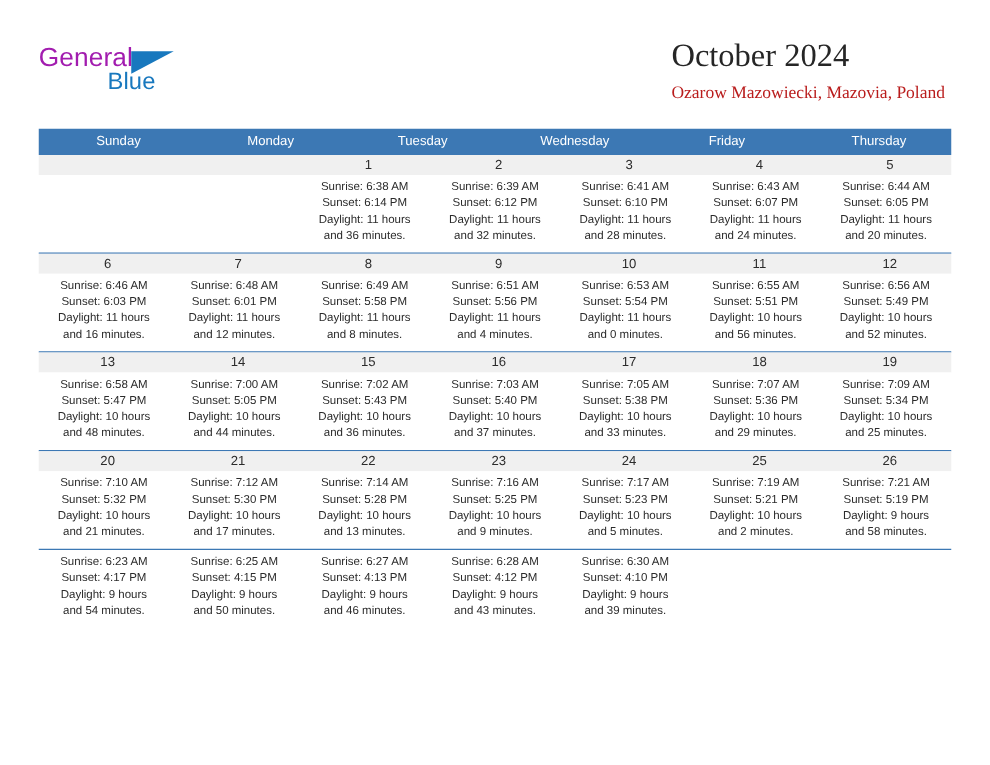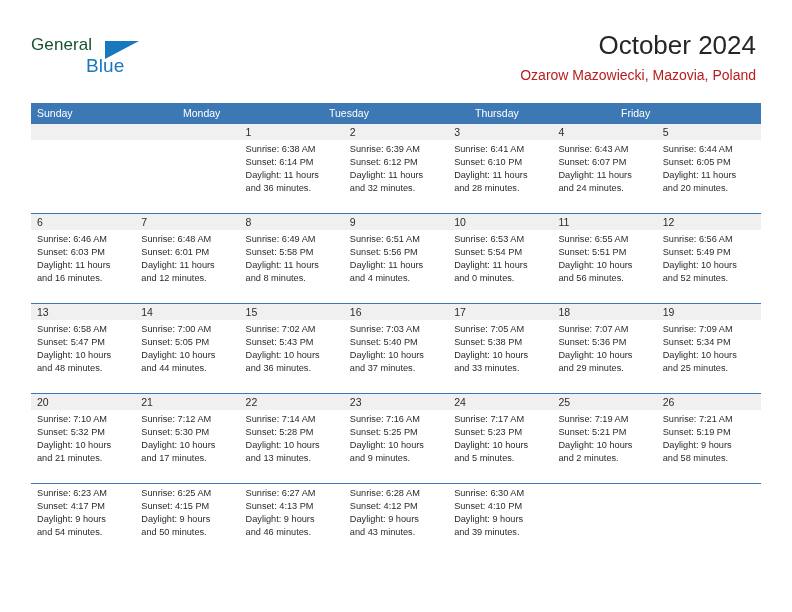--- a/index.html
+++ b/index.html
@@ -36,23 +36,23 @@
     position: absolute;
     left: 31px;
     top: 35px;
     width: 180px;
     height: 50px;
   }
   .brand-general {
     position: absolute;
     left: 0;
     top: 0;
-    font-size: 17px;
+    font-size: 21px;
     letter-spacing: 0.1px;
-    color: #14532d;
+    color: #a21caf;
     font-family: "Liberation Sans", sans-serif;
   }
   .brand-blue {
     position: absolute;
     left: 55px;
     top: 20px;
     font-size: 19px;
     letter-spacing: 0.1px;
     color: #1878be;
     font-family: "Liberation Sans", sans-serif;
@@ -64,21 +64,22 @@
     width: 0;
     height: 0;
     border-left: 34px solid #1878be;
     border-bottom: 18px solid transparent;
   }
 
   .title-block {
     position: absolute;
     right: 36px;
     top: 29px;
-    text-align: right;
+    text-align: left;
+    font-family: Liberation Serif, serif;
   }
   .cal-title {
     font-size: 26px;
     color: #262626;
     line-height: 32px;
     white-space: nowrap;
   }
   .cal-subtitle {
     font-size: 14px;
     color: #b91c1c;
@@ -86,20 +87,21 @@
     margin-top: 4px;
     white-space: nowrap;
   }
 
   
   .calendar {
     position: absolute;
     left: 31px;
     top: 103px;
     width: 730px;
+    text-align: center;
   }
 
   .weekday-row {
     display: flex;
     background: #3c78b4;
     height: 21px;
   }
   .weekday {
     flex: 1 1 0;
     color: #ffffff;
@@ -127,21 +129,21 @@
     flex: 1 1 0;
     font-size: 10.5px;
     line-height: 16px;
     color: #2b2b2b;
     padding-left: 6px;
     box-sizing: border-box;
   }
 
   .week-cells {
     display: flex;
-    height: 73px;
+    height: 62px;
     background: #ffffff;
   }
   .cell {
     flex: 1 1 0;
     padding: 3px 6px 0 6px;
     box-sizing: border-box;
     overflow: hidden;
   }
   .cell-line {
     font-size: 9.2px;
@@ -168,22 +170,23 @@
       <div class="cal-subtitle">Ozarow Mazowiecki, Mazovia, Poland</div>
     </div>
 
   </div>
 
   <div class="calendar">
     <div class="weekday-row">
         <div class="weekday">Sunday</div>
         <div class="weekday">Monday</div>
         <div class="weekday">Tuesday</div>
+        <div class="weekday">Wednesday</div>
+        <div class="weekday">Friday</div>
         <div class="weekday">Thursday</div>
-        <div class="weekday">Friday</div>
       </div>
     <div id="weeks-container">
         <div class="week">
           <div class="week-daynums">
             <div class="daynum"></div>
             <div class="daynum"></div>
             <div class="daynum">1</div>
             <div class="daynum">2</div>
             <div class="daynum">3</div>
             <div class="daynum">4</div>

